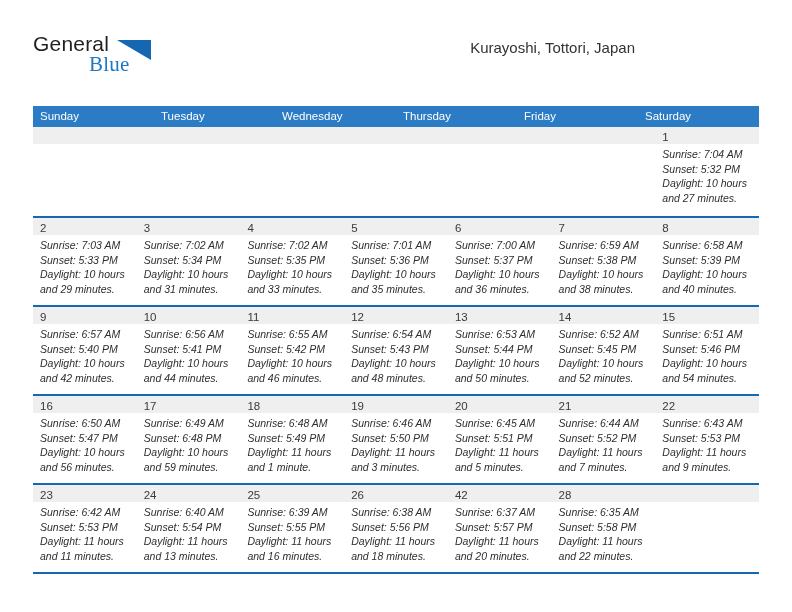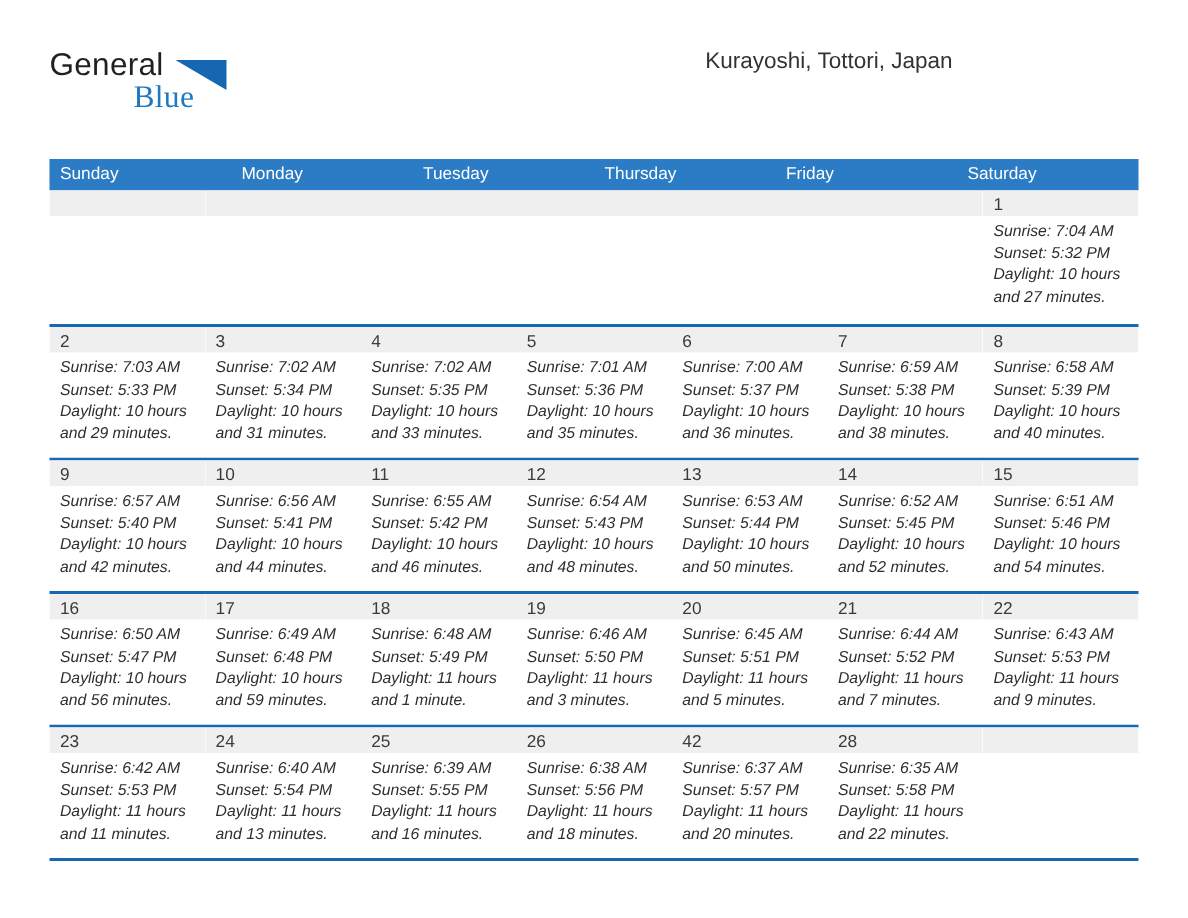--- a/index.html
+++ b/index.html
@@ -74,21 +74,21 @@
   .cal-title {
     font-size: 27px;
     color: #2b2b2b;
     line-height: 34px;
     white-space: nowrap;
   }
   .cal-subtitle {
     font-size: 15px;
     color: #333333;
     line-height: 22px;
-    margin-top: 0;
+    margin-top: 7px;
     white-space: nowrap;
   }
 
   
   .calendar {
     position: absolute;
     left: 33px;
     top: 106px;
     width: 726px;
   }
@@ -168,22 +168,22 @@
 
     <div class="title-block">
       <div class="cal-subtitle">Kurayoshi, Tottori, Japan</div>
     </div>
 
   </div>
 
   <div class="calendar">
     <div class="dow-row">
         <div class="dow">Sunday</div>
-        <div class="dow">Monday</div>
         <div class="dow">Tuesday</div>
+        <div class="dow">Wednesday</div>
         <div class="dow">Thursday</div>
         <div class="dow">Friday</div>
         <div class="dow">Saturday</div>
       </div>
     <div id="weeks-container">
         <div class="week">
           <div class="cell empty">
             <div class="cell-band"><span class="cell-num"></span></div>
             <div class="cell-body"></div>
           </div>

